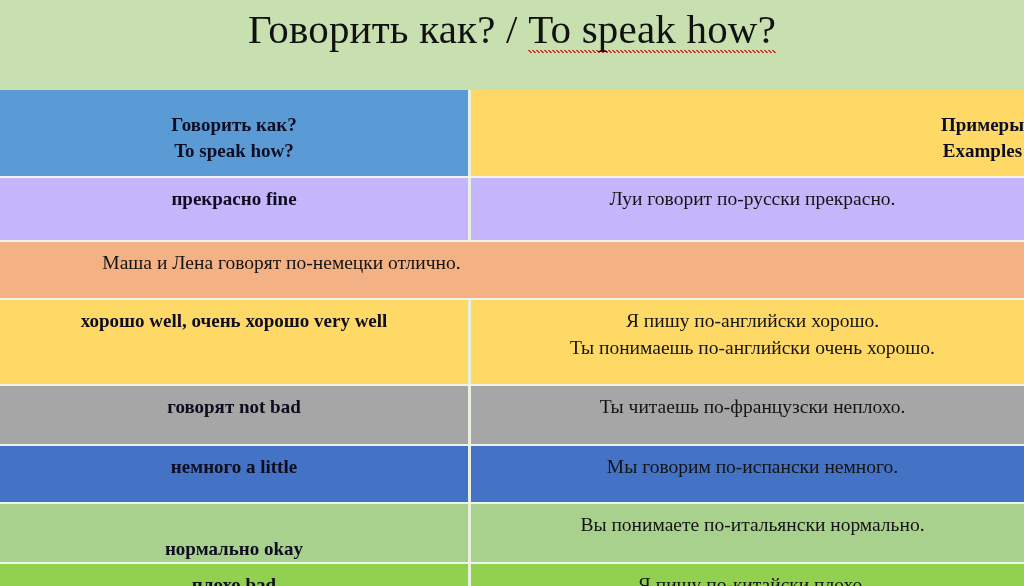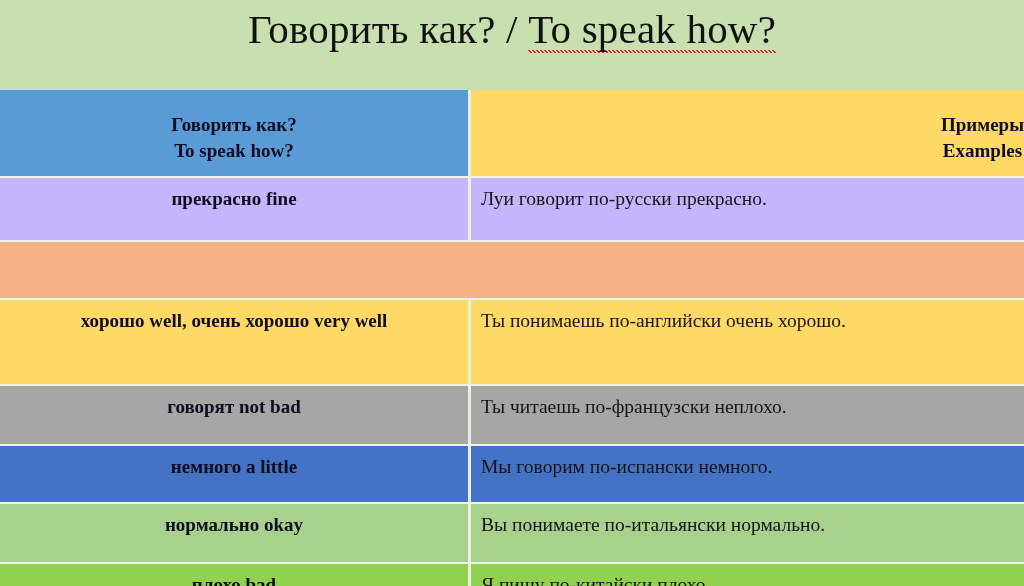--- a/index.html
+++ b/index.html
@@ -74,21 +74,21 @@
     align-items: flex-start;
     justify-content: center;
     padding-top: 8px;
     border-right: 3px solid #e8f0e0;
   }
   .cell-example {
     width: 553px;
     box-sizing: border-box;
     display: flex;
     flex-direction: column;
-    align-items: flex-start;
+    align-items: center;
     justify-content: flex-start;
     padding-top: 8px;
     padding-left: 10px;
   }
   .term-text {
     font-family: "Liberation Serif", "DejaVu Serif", serif;
     font-weight: bold;
     font-size: 19px;
     color: #0d0d1f;
     text-align: center;
@@ -151,47 +151,51 @@
       </div>
       <div class="row row-divider-top" style="height: 64px; background: #c4b5fd;">
         <div class="cell-term" style="width: 471px;">
           <div class="term-text">прекрасно   fine</div>
         </div>
         <div class="cell-example" style="width: 553px;">
           <div class="example-text">Луи говорит по-русски прекрасно.</div>
         </div>
       </div>
       <div class="row row-divider-top" style="height: 58px; background: rgb(244, 177, 131);">
+        <div class="cell-example" style="width: 553px;">
+          <div class="example-text">Маша и Лена говорят по-немецки отлично.</div>
+        </div>
       </div>
       <div class="row row-divider-top" style="height: 86px; background: rgb(255, 217, 102);">
         <div class="cell-term" style="width: 471px;">
           <div class="term-text">хорошо  well, очень хорошо   very well</div>
         </div>
         <div class="cell-example" style="width: 553px;">
+          <div class="example-text">Я пишу по-английски хорошо.</div>
           <div class="example-text">Ты понимаешь по-английски очень хорошо.</div>
         </div>
       </div>
       <div class="row row-divider-top" style="height: 60px; background: rgb(166, 166, 166);">
         <div class="cell-term" style="width: 471px;">
           <div class="term-text">говорят   not bad</div>
         </div>
         <div class="cell-example" style="width: 553px;">
           <div class="example-text">Ты читаешь по-французски неплохо.</div>
         </div>
       </div>
       <div class="row row-divider-top" style="height: 58px; background: rgb(68, 114, 196);">
         <div class="cell-term" style="width: 471px;">
           <div class="term-text">немного   a little</div>
         </div>
         <div class="cell-example" style="width: 553px;">
           <div class="example-text">Мы говорим по-испански немного.</div>
         </div>
       </div>
       <div class="row row-divider-top" style="height: 60px; background: rgb(169, 209, 142);">
-        <div class="cell-term" style="width: 471px;">
+        <div class="cell-term" style="width: 471px; align-items: flex-end;">
           <div class="term-text">нормально   okay</div>
         </div>
         <div class="cell-example" style="width: 553px;">
           <div class="example-text">Вы понимаете по-итальянски нормально.</div>
         </div>
       </div>
       <div class="row row-divider-top" style="height: 44px; background: rgb(146, 208, 80);">
         <div class="cell-term" style="width: 471px;">
           <div class="term-text">плохо   bad</div>
         </div>

